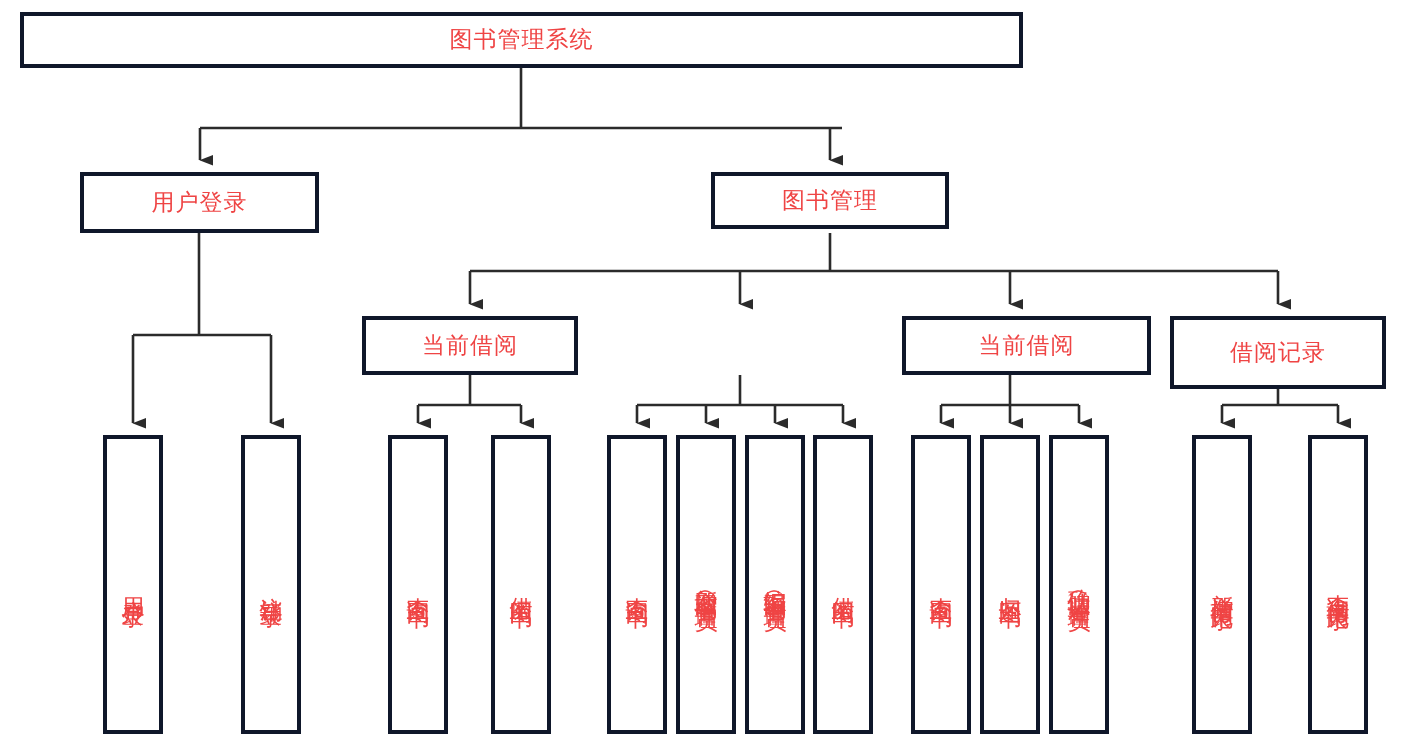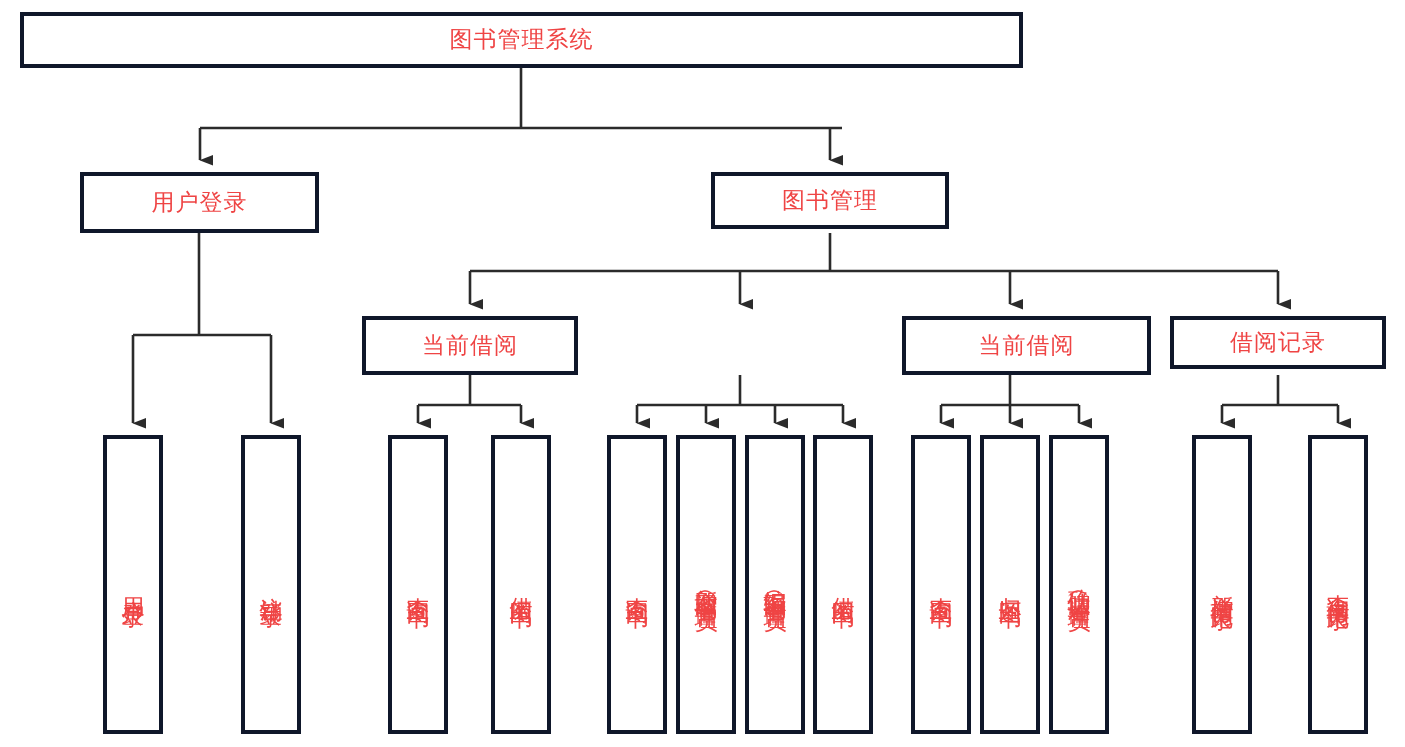--- a/index.html
+++ b/index.html
@@ -134,21 +134,21 @@
 
   <div class="node horiz" style="left:362px;top:316px;width:216px;height:59px;">
     <span>当前借阅</span>
   </div>
 
 
   <div class="node horiz" style="left:902px;top:316px;width:249px;height:59px;">
     <span>当前借阅</span>
   </div>
 
-  <div class="node horiz" style="left:1170px;top:316px;width:216px;height:53px;">
+  <div class="node horiz" style="left:1170px;top:316px;width:216px;height:73px;">
     <span>借阅记录</span>
   </div>
 
   <div class="node vert" style="left:103px;top:435px;width:60px;height:299px;">
     <span class="vtext">用户登录</span>
   </div>
 
   <div class="node vert" style="left:241px;top:435px;width:60px;height:299px;">
     <span class="vtext">注销登录</span>
   </div>

